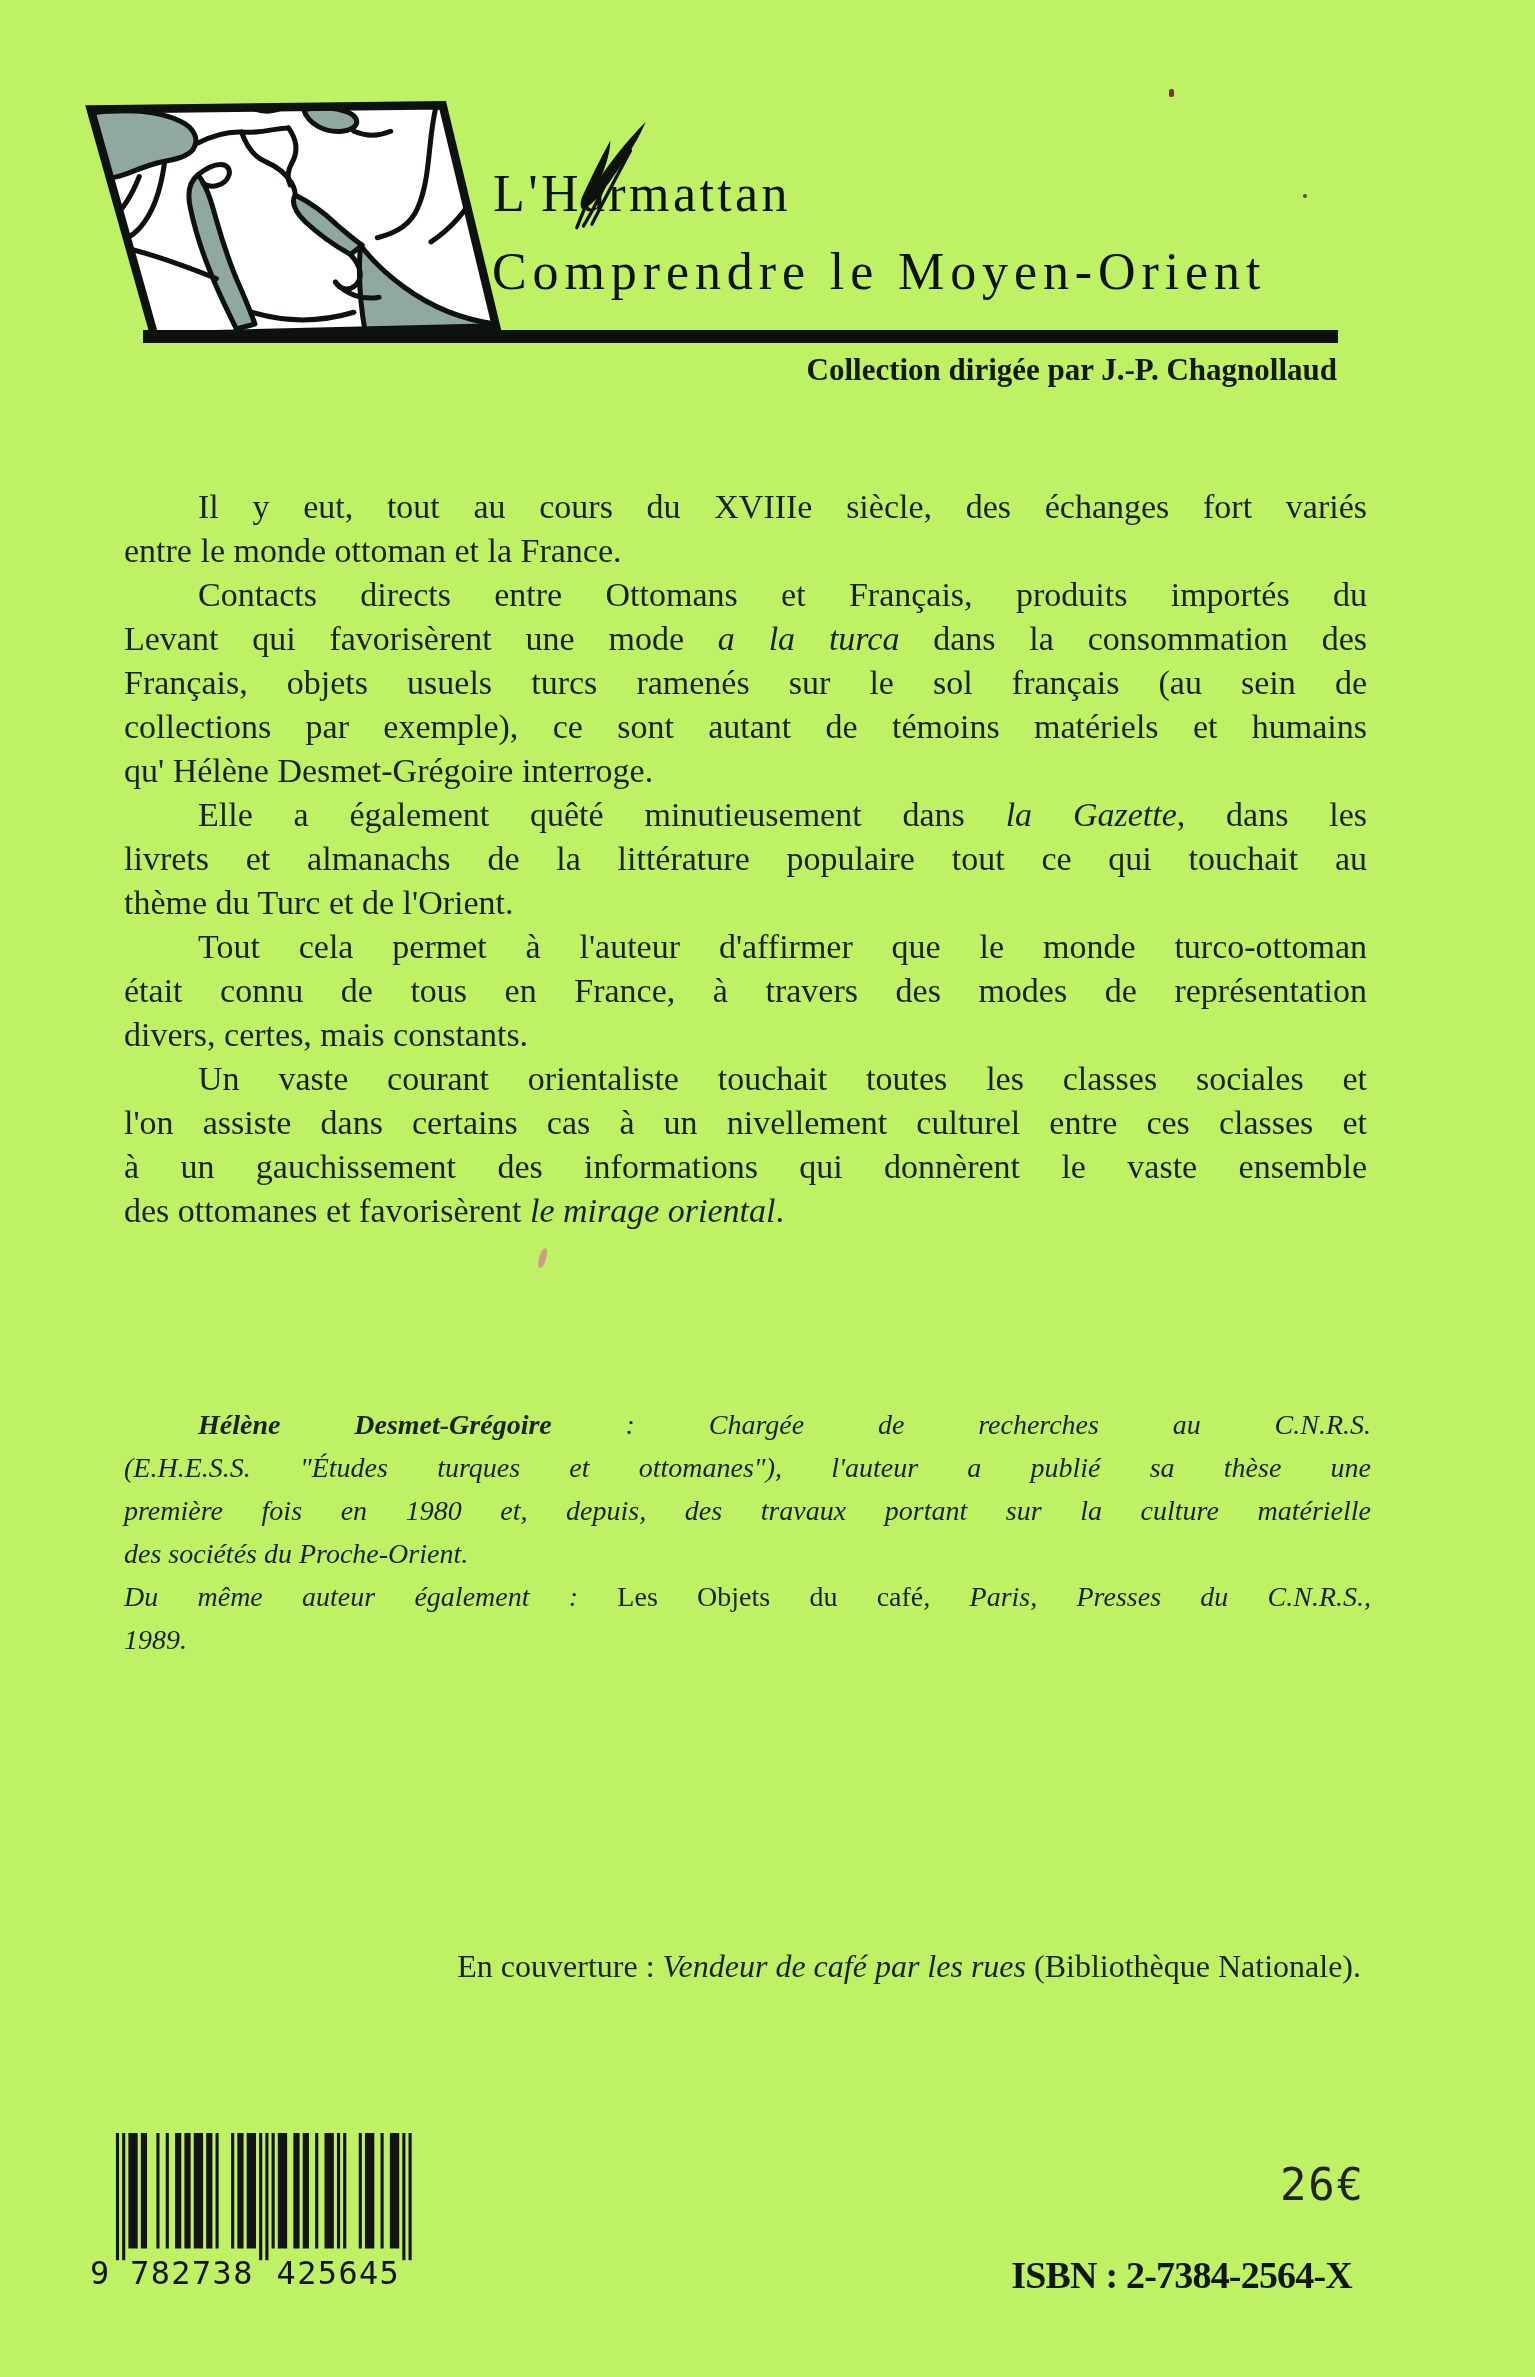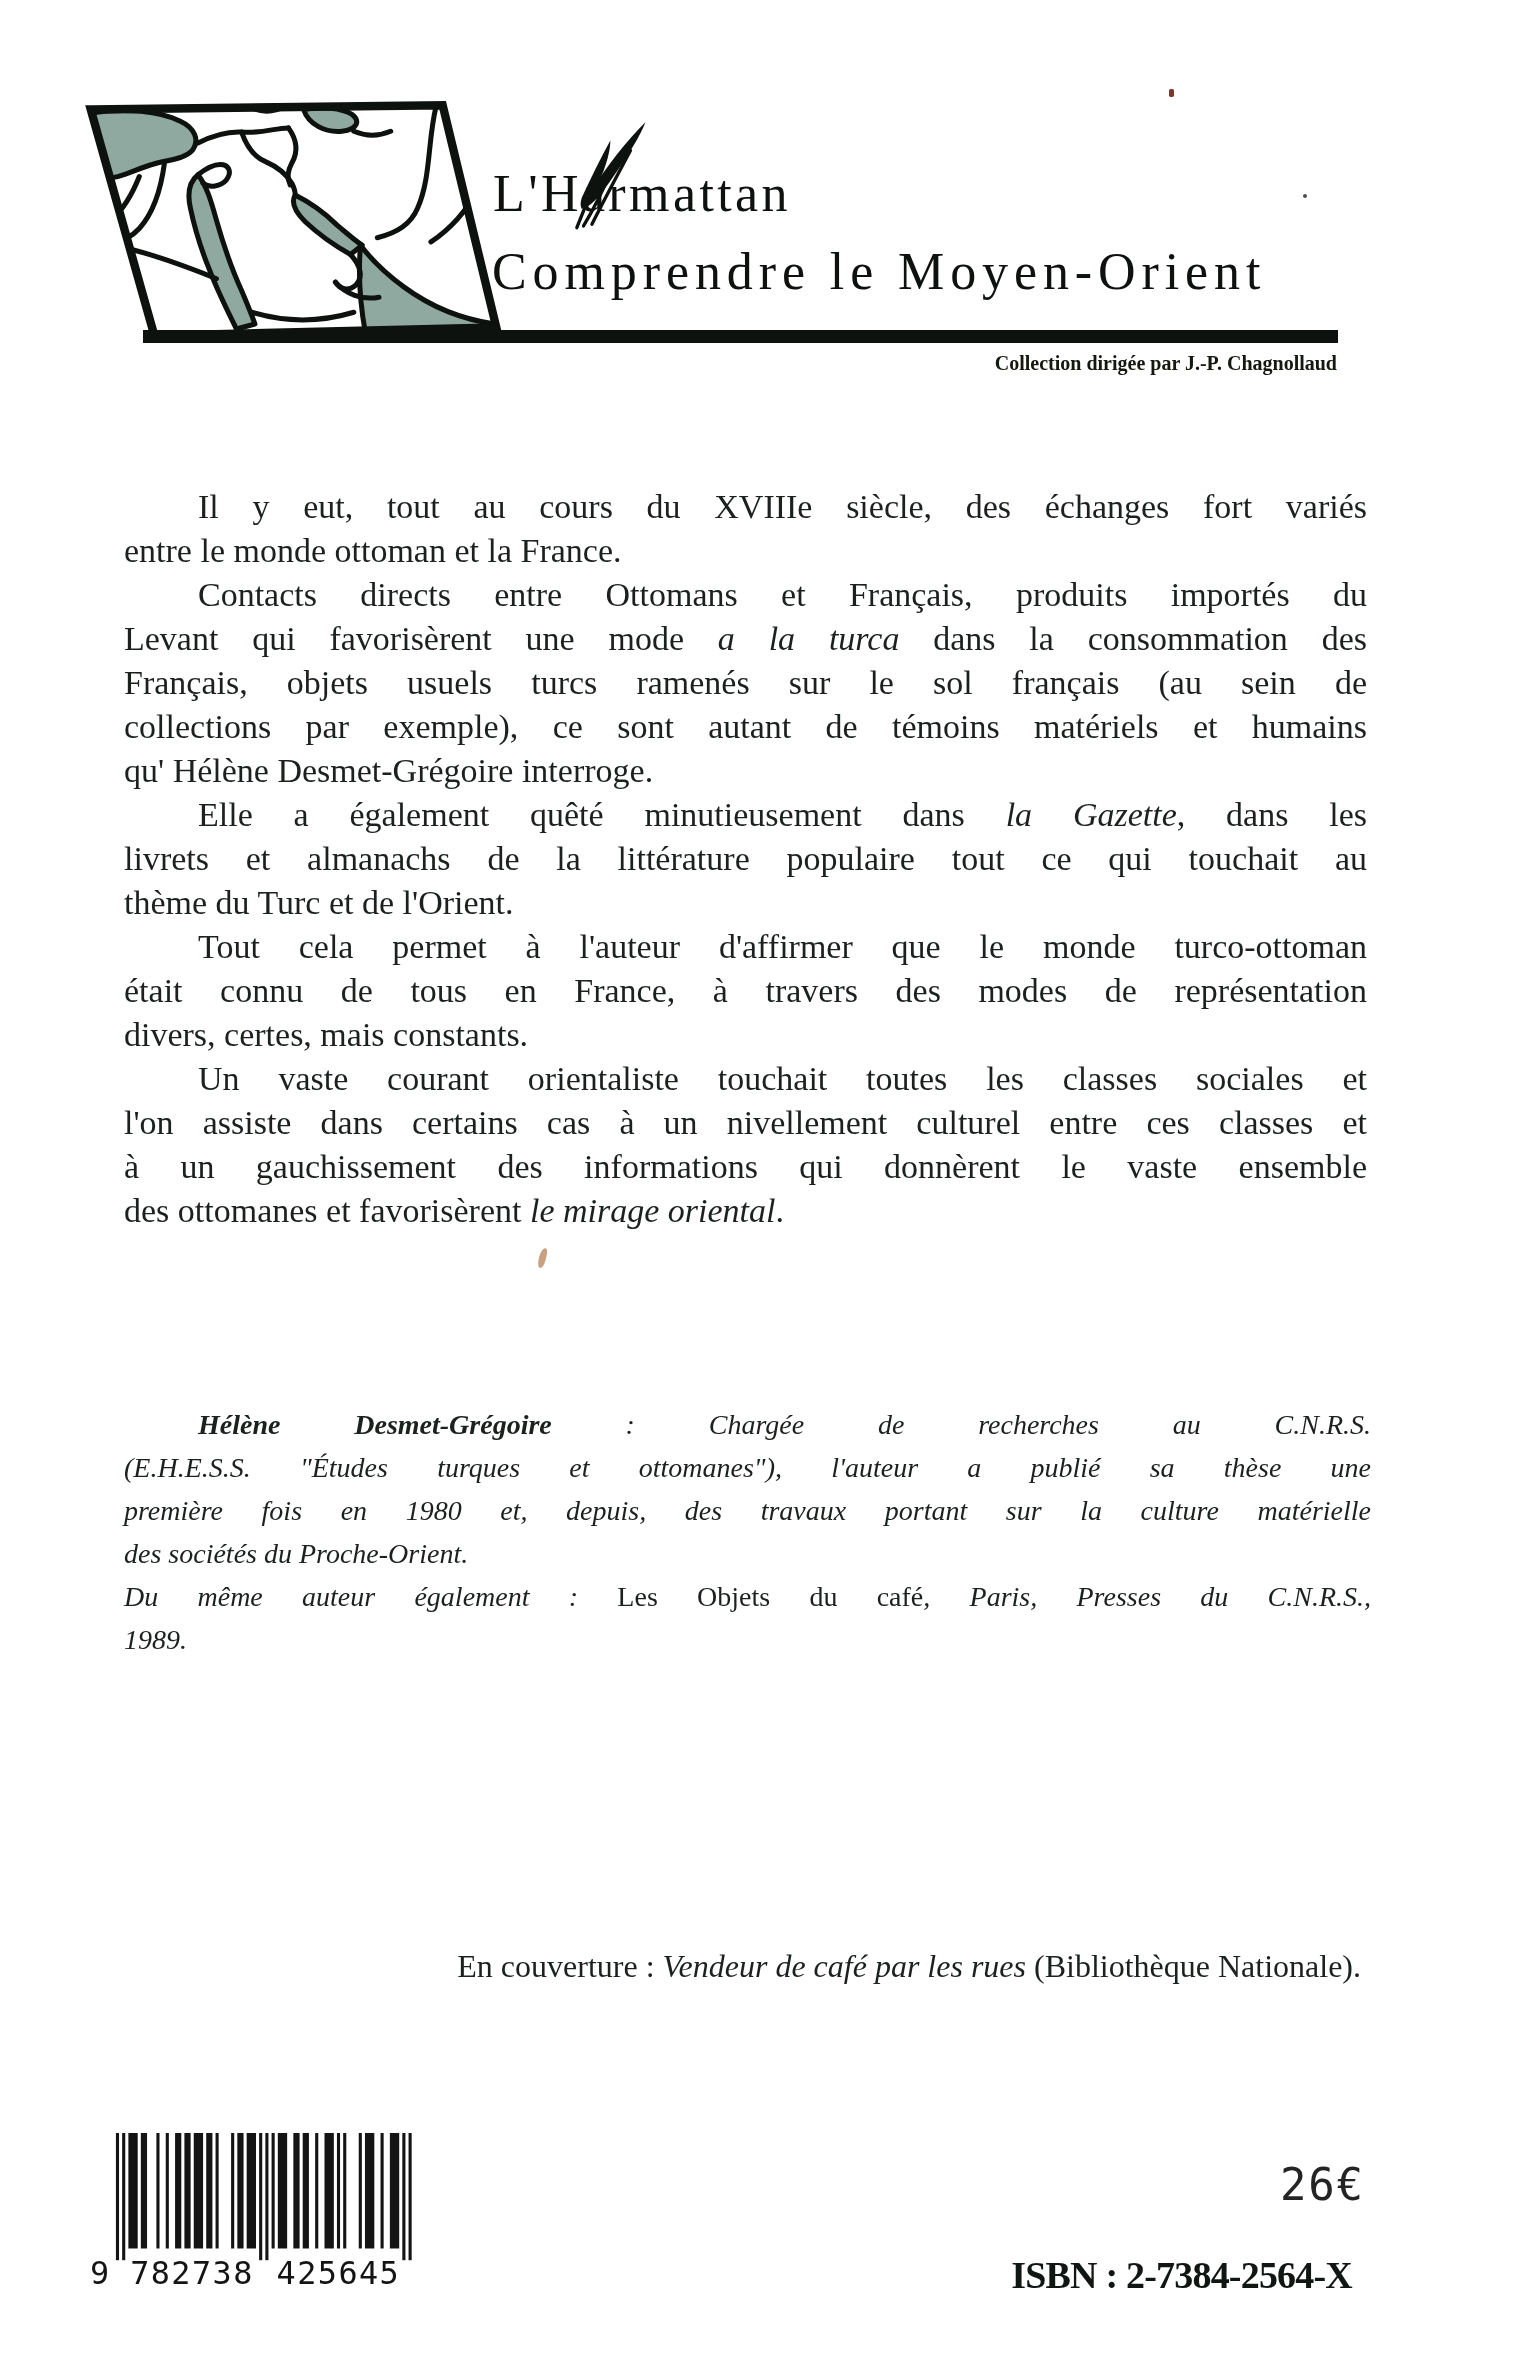--- a/index.html
+++ b/index.html
@@ -1,33 +1,33 @@
 <!DOCTYPE html>
 <html style="font-size:13.4px"><head>
 <meta charset="utf-8">
 <style>
   html,body{margin:0;padding:0;background:#e8e8e8;}
   #page{
-    position:relative;width:1535px;height:2377px;background:#ffffff;
+    position:relative;width:1535px;height:2377px;background:#bef264;
     overflow:hidden;font-family:"Liberation Serif","DejaVu Serif",serif;color:#1b221d;
   }
   
   #map-logo{position:absolute;left:84px;top:101px;width:419px;height:239px;}
   #feather{position:absolute;left:560px;top:117px;width:94px;height:114px;}
   #publisher{
     position:absolute;left:493px;top:164px;font-size:52px;letter-spacing:3.4px;
     color:#0e120f;white-space:nowrap;
   }
   #collection-title{
     position:absolute;left:492px;top:242px;font-size:52px;letter-spacing:5.9px;
     color:#0e120f;white-space:nowrap;
   }
   #divider-bar{position:absolute;left:143px;top:330px;width:1195px;height:12.6px;background:#0e120f;}
   #collection-director{
-    position:absolute;right:198px;top:352px;font-size:20px;font-weight:bold;
+    position:absolute;right:198px;top:352px;font-size:31px;font-weight:bold;
     color:#13190f;white-space:nowrap;
   }
   
   .rich{position:absolute;}
   #synopsis{left:124px;top:485px;width:1243px;font-size:34px;line-height:44px;}
   #bio{left:124px;top:1403px;width:1247px;font-size:28px;line-height:43px;}
   #cover-credit{right:174px;top:1948px;font-size:32px;white-space:nowrap;}
   .tline{text-align:justify;text-align-last:justify;}
   .tline.last{text-align-last:left;}
   .tline.ind{text-indent:74px;}

